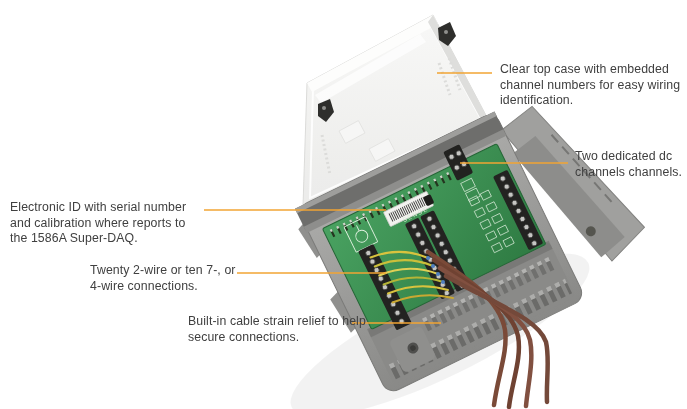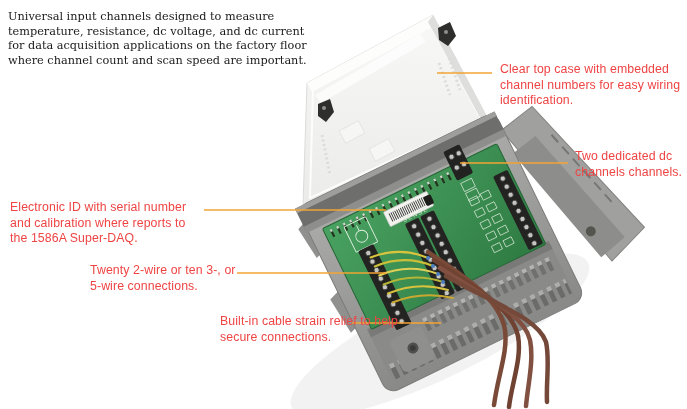--- a/index.html
+++ b/index.html
@@ -2,27 +2,27 @@
 <html><head>
 <meta charset="utf-8">
 <style>
   html,body{margin:0;padding:0;background:#fff;}
   .stage{position:relative;width:687px;height:409px;background:#fff;overflow:hidden;
          font-family:"Liberation Sans",sans-serif;}
   .stage svg{position:absolute;left:0;top:0;}
   .intro{position:absolute;left:8px;top:10px;width:308px;
          font-family:"DejaVu Serif",serif;font-size:11.3px;line-height:14.6px;
          color:#1a1a1a;}
-  .callout{position:absolute;font-size:12.3px;line-height:15.6px;color:#ef4444;
+  .callout{position:absolute;font-size:12.3px;line-height:15.6px;color:#404040;
            letter-spacing:.1px;}
   .c-topcase{left:500px;top:62px;width:184px;}
   .c-dc{left:575px;top:149px;width:112px;}
   .c-eid{left:10px;top:200px;width:192px;}
   .c-wire{left:90px;top:263px;width:156px;}
-  .c-strain{left:188px;top:314px;width:178px;margin-left:32px;}
+  .c-strain{left:188px;top:314px;width:178px;}
   .screw{fill:#c6c6c3;stroke:#3c3c3a;stroke-width:.8;}
   .grid-box{fill:none;stroke:#d8ead8;stroke-width:.7;}
 </style>
 </head>
 <body>
 
 <div class="stage">
 
   <svg width="687" height="409" viewBox="0 0 687 409">
     <defs>
@@ -230,19 +230,18 @@
 
     <g stroke="#F2A533" stroke-width="1.6">
       <line x1="437" y1="73" x2="492" y2="73"></line>
       <line x1="460" y1="163" x2="568" y2="163"></line>
       <line x1="204" y1="210" x2="386" y2="210"></line>
       <line x1="237" y1="273" x2="386" y2="273"></line>
       <line x1="352" y1="323" x2="441" y2="323"></line>
     </g>
   </svg>
 
-  <div class="intro">Universal input channels designed to measure temperature, resistance, dc voltage, and dc current for data acquisition applications on the factory floor where channel count and scan speed are important.</div>
   <div class="callout c-topcase">Clear top case with embedded channel numbers for easy wiring identification.</div>
   <div class="callout c-dc">Two dedicated dc channels channels.</div>
   <div class="callout c-eid">Electronic ID with serial number and calibration where reports to the 1586A Super-DAQ.</div>
-  <div class="callout c-wire">Twenty 2-wire or ten 3-, or 5-wire connections.</div>
+  <div class="callout c-wire">Twenty 2-wire or ten 7-, or 4-wire connections.</div>
   <div class="callout c-strain">Built-in cable strain relief to help secure connections.</div>
 </div>
 
 </body></html>

